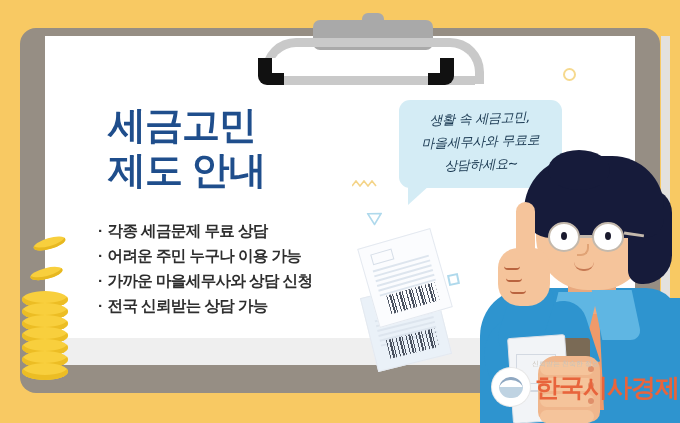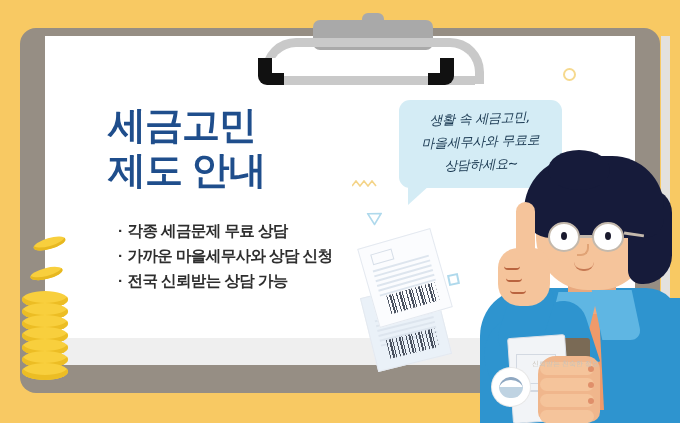--- a/index.html
+++ b/index.html
@@ -78,21 +78,20 @@
     font-size:38px;
     line-height:1.18;
     letter-spacing:-1px;
     white-space:pre-line;
   }
 
   
   #bullets{
     position:absolute; left:98px; top:218px;
     color:#2E2E2E;
-    margin-left:20px;
   }
   .bullet{
     font-size:15.5px; font-weight:bold;
     letter-spacing:-0.6px; line-height:1.62;
     white-space:nowrap;
   }
   .bullet .dot{ margin-right:5px; }
 
   
   #bubble{
@@ -405,20 +404,21 @@
     <div class="coin-st"></div>
     <div class="coin-st"></div>
     <div class="coin-st"></div>
   </div>
 
   <div id="headline">세금고민
 제도 안내</div>
 
   <div id="bullets">
     <div class="bullet"><span class="dot">·</span><span>각종 세금문제 무료 상담</span></div>
+    <div class="bullet"><span class="dot">·</span><span>어려운 주민 누구나 이용 가능</span></div>
     <div class="bullet"><span class="dot">·</span><span>가까운 마을세무사와 상담 신청</span></div>
     <div class="bullet"><span class="dot">·</span><span>전국 신뢰받는 상담 가능</span></div>
   </div>
 
   <div class="deco-circle"></div>
   <svg class="deco-zig" viewBox="0 0 26 7">
     <polyline points="0,6 4,1 8,6 12,1 16,6 20,1 24,6" fill="none" stroke="#F4D489" stroke-width="1.6"></polyline>
   </svg>
   <svg class="deco-tri" viewBox="0 0 15 14">
     <polygon points="1,1 14,4 5,13" fill="none" stroke="#AFD9EC" stroke-width="1.6"></polygon>
@@ -494,16 +494,17 @@
     <div class="p-fingerbar" id="pf2"></div>
     <div class="p-fingerbar" id="pf3"></div>
     <div class="p-fingerbar" id="pf4"></div>
     <div class="p-nail" id="pn1"></div>
     <div class="p-nail" id="pn2"></div>
     <div class="p-nail" id="pn3"></div>
   </div>
 
   <div id="logo">
     <div id="logo-mark"></div>
+    <div id="logo-text">한국시사경제</div>
     <div id="logo-tag">신뢰받는 친숙한 정보</div>
   </div>
 
 </div>
 
 </body></html>

